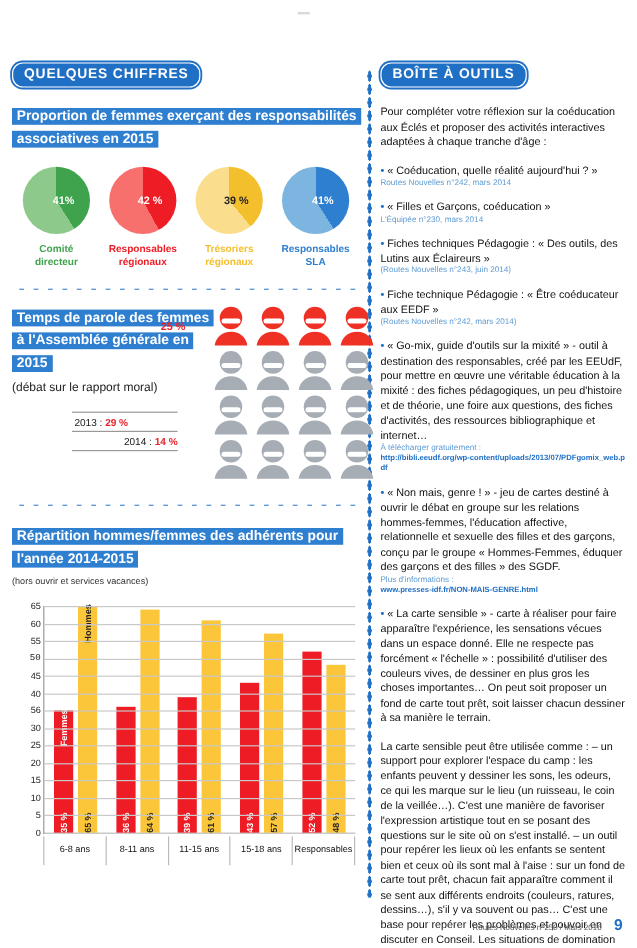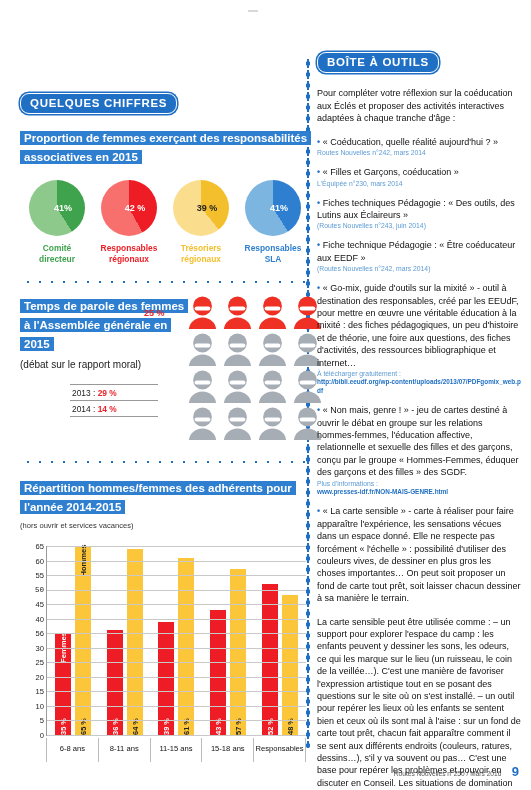--- a/index.html
+++ b/index.html
@@ -8,21 +8,21 @@
     width:531px;height:790px;
     background:#ffffff;
     font-family:"Liberation Sans", sans-serif;
     color:#1a1a1a;
     overflow:hidden;
     position:relative;
   }
   .page{position:absolute;inset:0;}
 
   
-  .col-left{position:absolute;left:20px;top:52px;width:290px;margin-top:41px;}
+  .col-left{position:absolute;left:10px;top:52px;width:290px;}
   .col-right{position:absolute;left:317px;top:52px;width:204px;}
 
   
   .v-dots{
     position:absolute;left:306px;top:58px;width:4px;height:690px;
     background-image:radial-gradient(#1f6fc4 1.6px, transparent 1.7px);
     background-size:4px 11px;background-repeat:repeat-y;
   }
 
   
@@ -74,21 +74,21 @@
   .speak-band span{
     display:inline;background:#2f7fd0;color:#fff;
     font-size:11.5px;font-weight:bold;line-height:17px;padding:1px 4px;
     box-decoration-break:clone;-webkit-box-decoration-break:clone;
   }
   .speak-paren{font-size:10px;margin-top:6px;color:#222;}
   .years{margin:14px 0 0 50px;width:88px;font-size:8.4px;}
   .years .row{
     border-top:1px solid #999;padding:2.5px 0 2.5px 2px;
   }
-  .years .row:last-child{border-bottom:1px solid #999;}
+  .years .row:last-child{border-bottom:1px solid #999;text-align:right;}
   .years .pct{color:#e8222a;font-weight:bold;}
   .pct25{
     position:absolute;left:124px;top:12px;
     font-size:9px;font-weight:bold;color:#e8222a;
   }
   .people{
     position:absolute;left:166px;top:0;
     display:grid;grid-template-columns:repeat(4,33px);
     grid-gap:3px 2px;
   }

